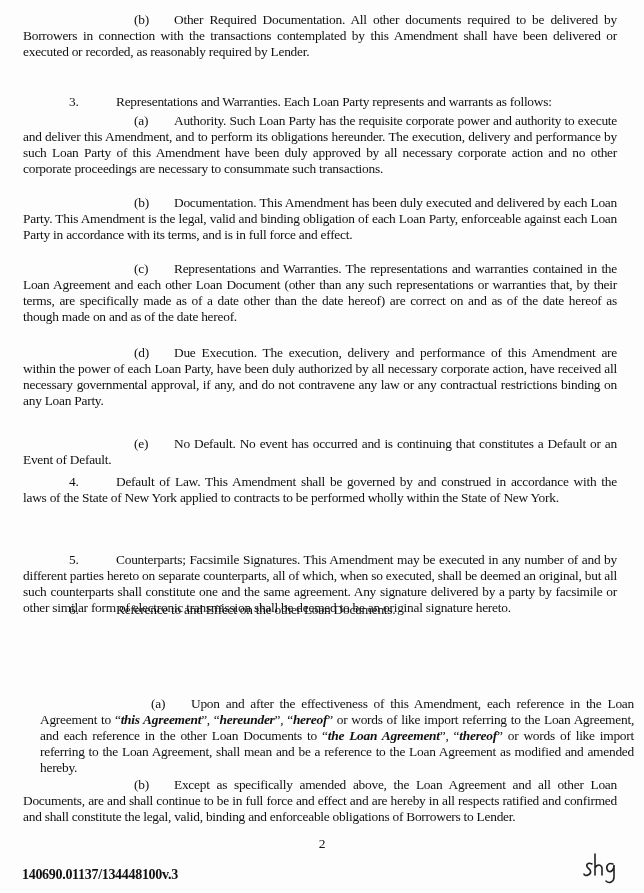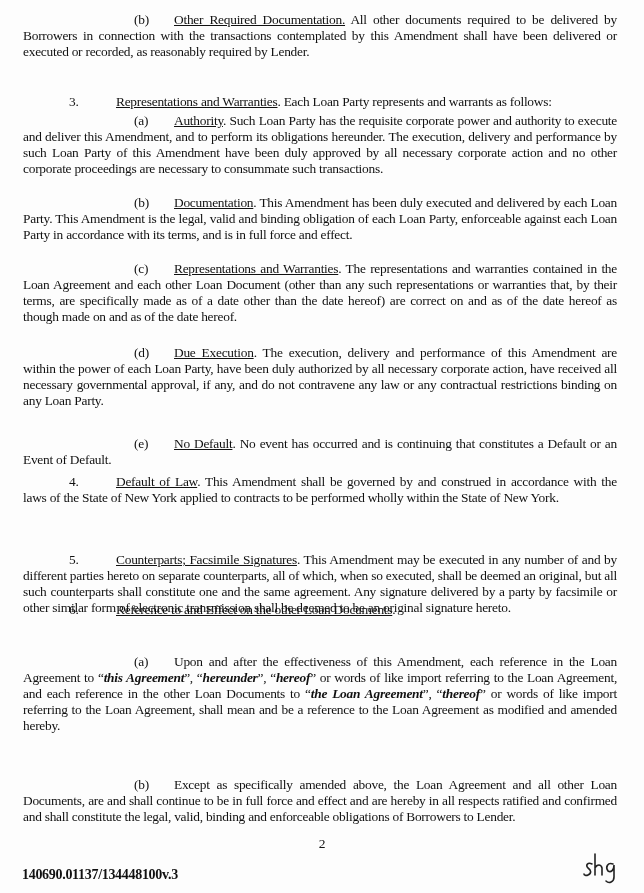--- a/index.html
+++ b/index.html
@@ -8,21 +8,21 @@
       font-family: "Liberation Serif", serif; color: #111;
     }
     .page { position: absolute; left: 23px; top: 0; width: 594px; }
     p {
       margin: 0; font-size: 13.4px; line-height: 16px; text-align: justify;
       letter-spacing: -0.25px; word-spacing: 0px;
       position: absolute; left: 0; width: 594px;
     }
     .ind { display: inline-block; }
     .lab { display: inline-block; width: 40px; }
-    .u { text-decoration: underline; }
+    .u { }
     .bi { font-weight: bold; font-style: italic; }
     .pagenum { position: absolute; left: 0; width: 644px; text-align: center; top: 836px; font-size: 13.5px; }
     .docid { position: absolute; left: 22px; top: 867px; font-size: 14px; font-weight: bold; letter-spacing: -0.3px; }
     .sig { position: absolute; left: 583px; top: 851px; }
   </style>
 </head>
 <body>
 
 <div class="page">
 
@@ -59,21 +59,21 @@
   </p>
 
   <p style="top:552px;">
     <span class="ind" style="width:46px"></span><span class="lab" style="width:47px">5.</span><span class="u">Counterparts; Facsimile Signatures</span><span>.  This Amendment may be executed in any number of and by different parties hereto on separate counterparts, all of which, when so executed, shall be deemed an original, but all such counterparts shall constitute one and the same agreement.  Any signature delivered by a party by facsimile or other similar form of electronic transmission shall be deemed to be an original signature hereto.</span>
   </p>
 
   <p style="top:602px;">
     <span class="ind" style="width:46px"></span><span class="lab" style="width:47px">6.</span><span class="u">Reference to and Effect on the other Loan Documents</span><span>.</span>
   </p>
 
-  <p style="top:654px;">
+  <p style="top:696px;margin-left:17px;">
     <span class="ind" style="width:111px"></span><span class="lab">(a)</span><span>Upon and after the effectiveness of this Amendment, each reference in the Loan Agreement to “</span><span class="bi">this Agreement</span><span>”, “</span><span class="bi">hereunder</span><span>”, “</span><span class="bi">hereof</span><span>” or words of like import referring to the Loan Agreement, and each reference in the other Loan Documents to “</span><span class="bi">the Loan Agreement</span><span>”, “</span><span class="bi">thereof</span><span>” or words of like import referring to the Loan Agreement, shall mean and be a reference to the Loan Agreement as modified and amended hereby.</span>
   </p>
 
   <p style="top:777px;font-family:Liberation Serif, serif;">
     <span class="ind" style="width:111px"></span><span class="lab">(b)</span><span>Except as specifically amended above, the Loan Agreement and all other Loan Documents, are and shall continue to be in full force and effect and are hereby in all respects ratified and confirmed and shall constitute the legal, valid, binding and enforceable obligations of Borrowers to Lender.</span>
   </p>
 
 </div>
 
 <div class="pagenum">2</div>

